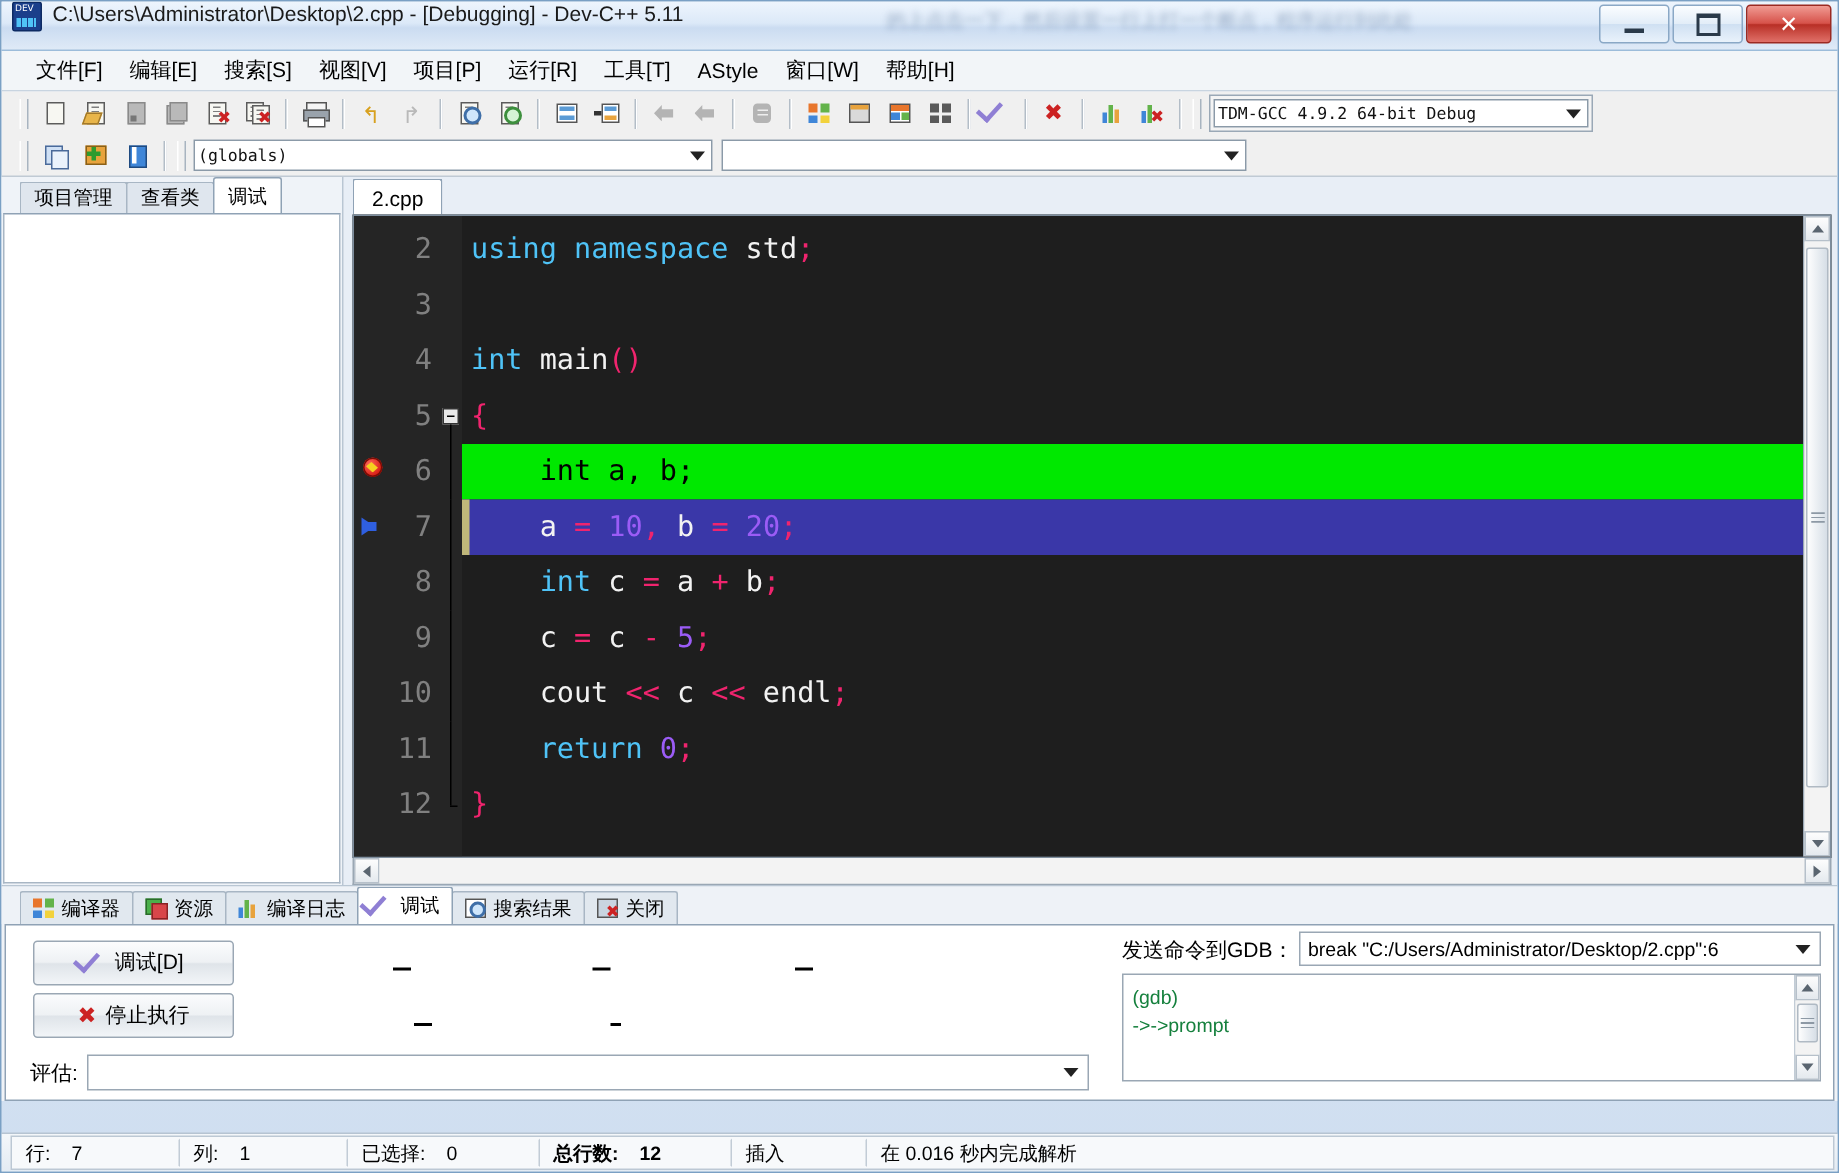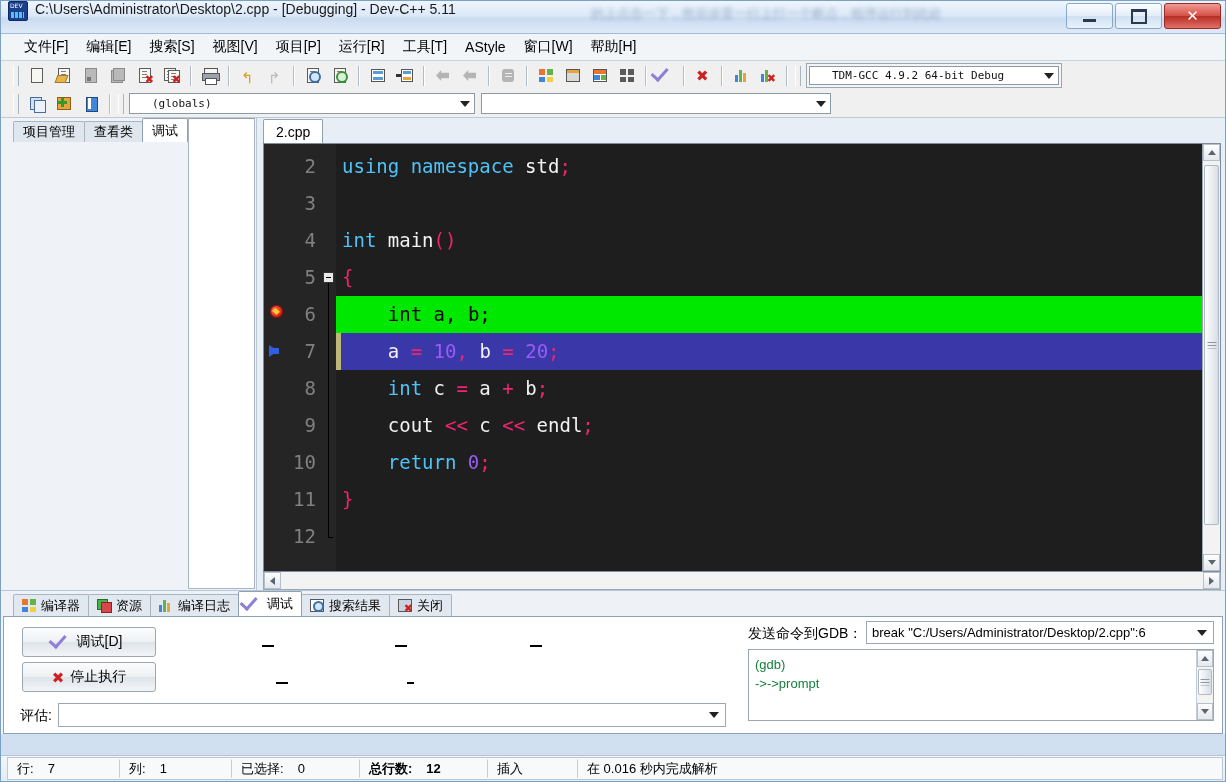--- a/index.html
+++ b/index.html
@@ -137,21 +137,21 @@
 
   
   .combo {
     height: 21px;
     border: 1px solid #8b9aa8;
     background: #fff;
     display: flex; align-items: center;
     font-family: "DejaVu Sans Mono", monospace;
     font-size: 11px;
     color: #111;
-    padding-left: 22px;
+    padding-left: 2px;
     position: relative;
     box-sizing: border-box;
   }
   .combo .arrow {
     position: absolute; right: 4px; top: 50%;
     transform: translateY(-50%);
     width: 0; height: 0;
     border-left: 5px solid transparent;
     border-right: 5px solid transparent;
     border-top: 6px solid #222;
@@ -164,22 +164,22 @@
   }
 
   
   .body-area {
     position: relative;
     height: 472px;
     display: flex;
     background: #e8eef6;
   }
   .left-panel {
-    width: 256px;
-    display: flex; flex-direction: row;
+    width: 228px;
+    display: flex; flex-direction: column;
     background: #eff3f8;
     border-right: 1px solid #b9c6d3;
     box-sizing: border-box;
   }
   .tabstrip {
     height: 24px;
     display: flex; align-items: flex-end;
     padding-left: 12px;
     background: #eff3f8;
   }
@@ -862,20 +862,21 @@
               </div>
             </div>
           <div class="code-lines" id="codelines">
               <div class="cl"><span class="kw">using</span><span class="id"> </span><span class="kw">namespace</span><span class="id"> </span><span class="id">std</span><span class="punc">;</span></div>
               <div class="cl"></div>
               <div class="cl"><span class="kw">int</span><span class="id"> </span><span class="id">main</span><span class="punc">()</span></div>
               <div class="cl"><span class="punc">{</span></div>
               <div class="cl bp"><span class="id">    </span><span class="kw">int</span><span class="id"> </span><span class="id">a</span><span class="punc">,</span><span class="id"> </span><span class="id">b</span><span class="punc">;</span></div>
               <div class="cl cur"><span class="id">    </span><span class="id">a</span><span class="id"> </span><span class="op">=</span><span class="id"> </span><span class="num">10</span><span class="punc">,</span><span class="id"> </span><span class="id">b</span><span class="id"> </span><span class="op">=</span><span class="id"> </span><span class="num">20</span><span class="punc">;</span></div>
               <div class="cl"><span class="id">    </span><span class="kw">int</span><span class="id"> </span><span class="id">c</span><span class="id"> </span><span class="op">=</span><span class="id"> </span><span class="id">a</span><span class="id"> </span><span class="op">+</span><span class="id"> </span><span class="id">b</span><span class="punc">;</span></div>
+              <div class="cl"><span class="id">    </span><span class="id">c</span><span class="id"> </span><span class="op">=</span><span class="id"> </span><span class="id">c</span><span class="id"> </span><span class="op">-</span><span class="id"> </span><span class="num">5</span><span class="punc">;</span></div>
               <div class="cl"><span class="id">    </span><span class="id">cout</span><span class="id"> </span><span class="op">&lt;&lt;</span><span class="id"> </span><span class="id">c</span><span class="id"> </span><span class="op">&lt;&lt;</span><span class="id"> </span><span class="id">endl</span><span class="punc">;</span></div>
               <div class="cl"><span class="id">    </span><span class="kw">return</span><span class="id"> </span><span class="num">0</span><span class="punc">;</span></div>
               <div class="cl"><span class="punc">}</span></div>
             </div>
         </div>
         <div class="vscroll">
           <div class="sb-arrow up">
               <i></i>
             </div>
           <div class="sb-track">

